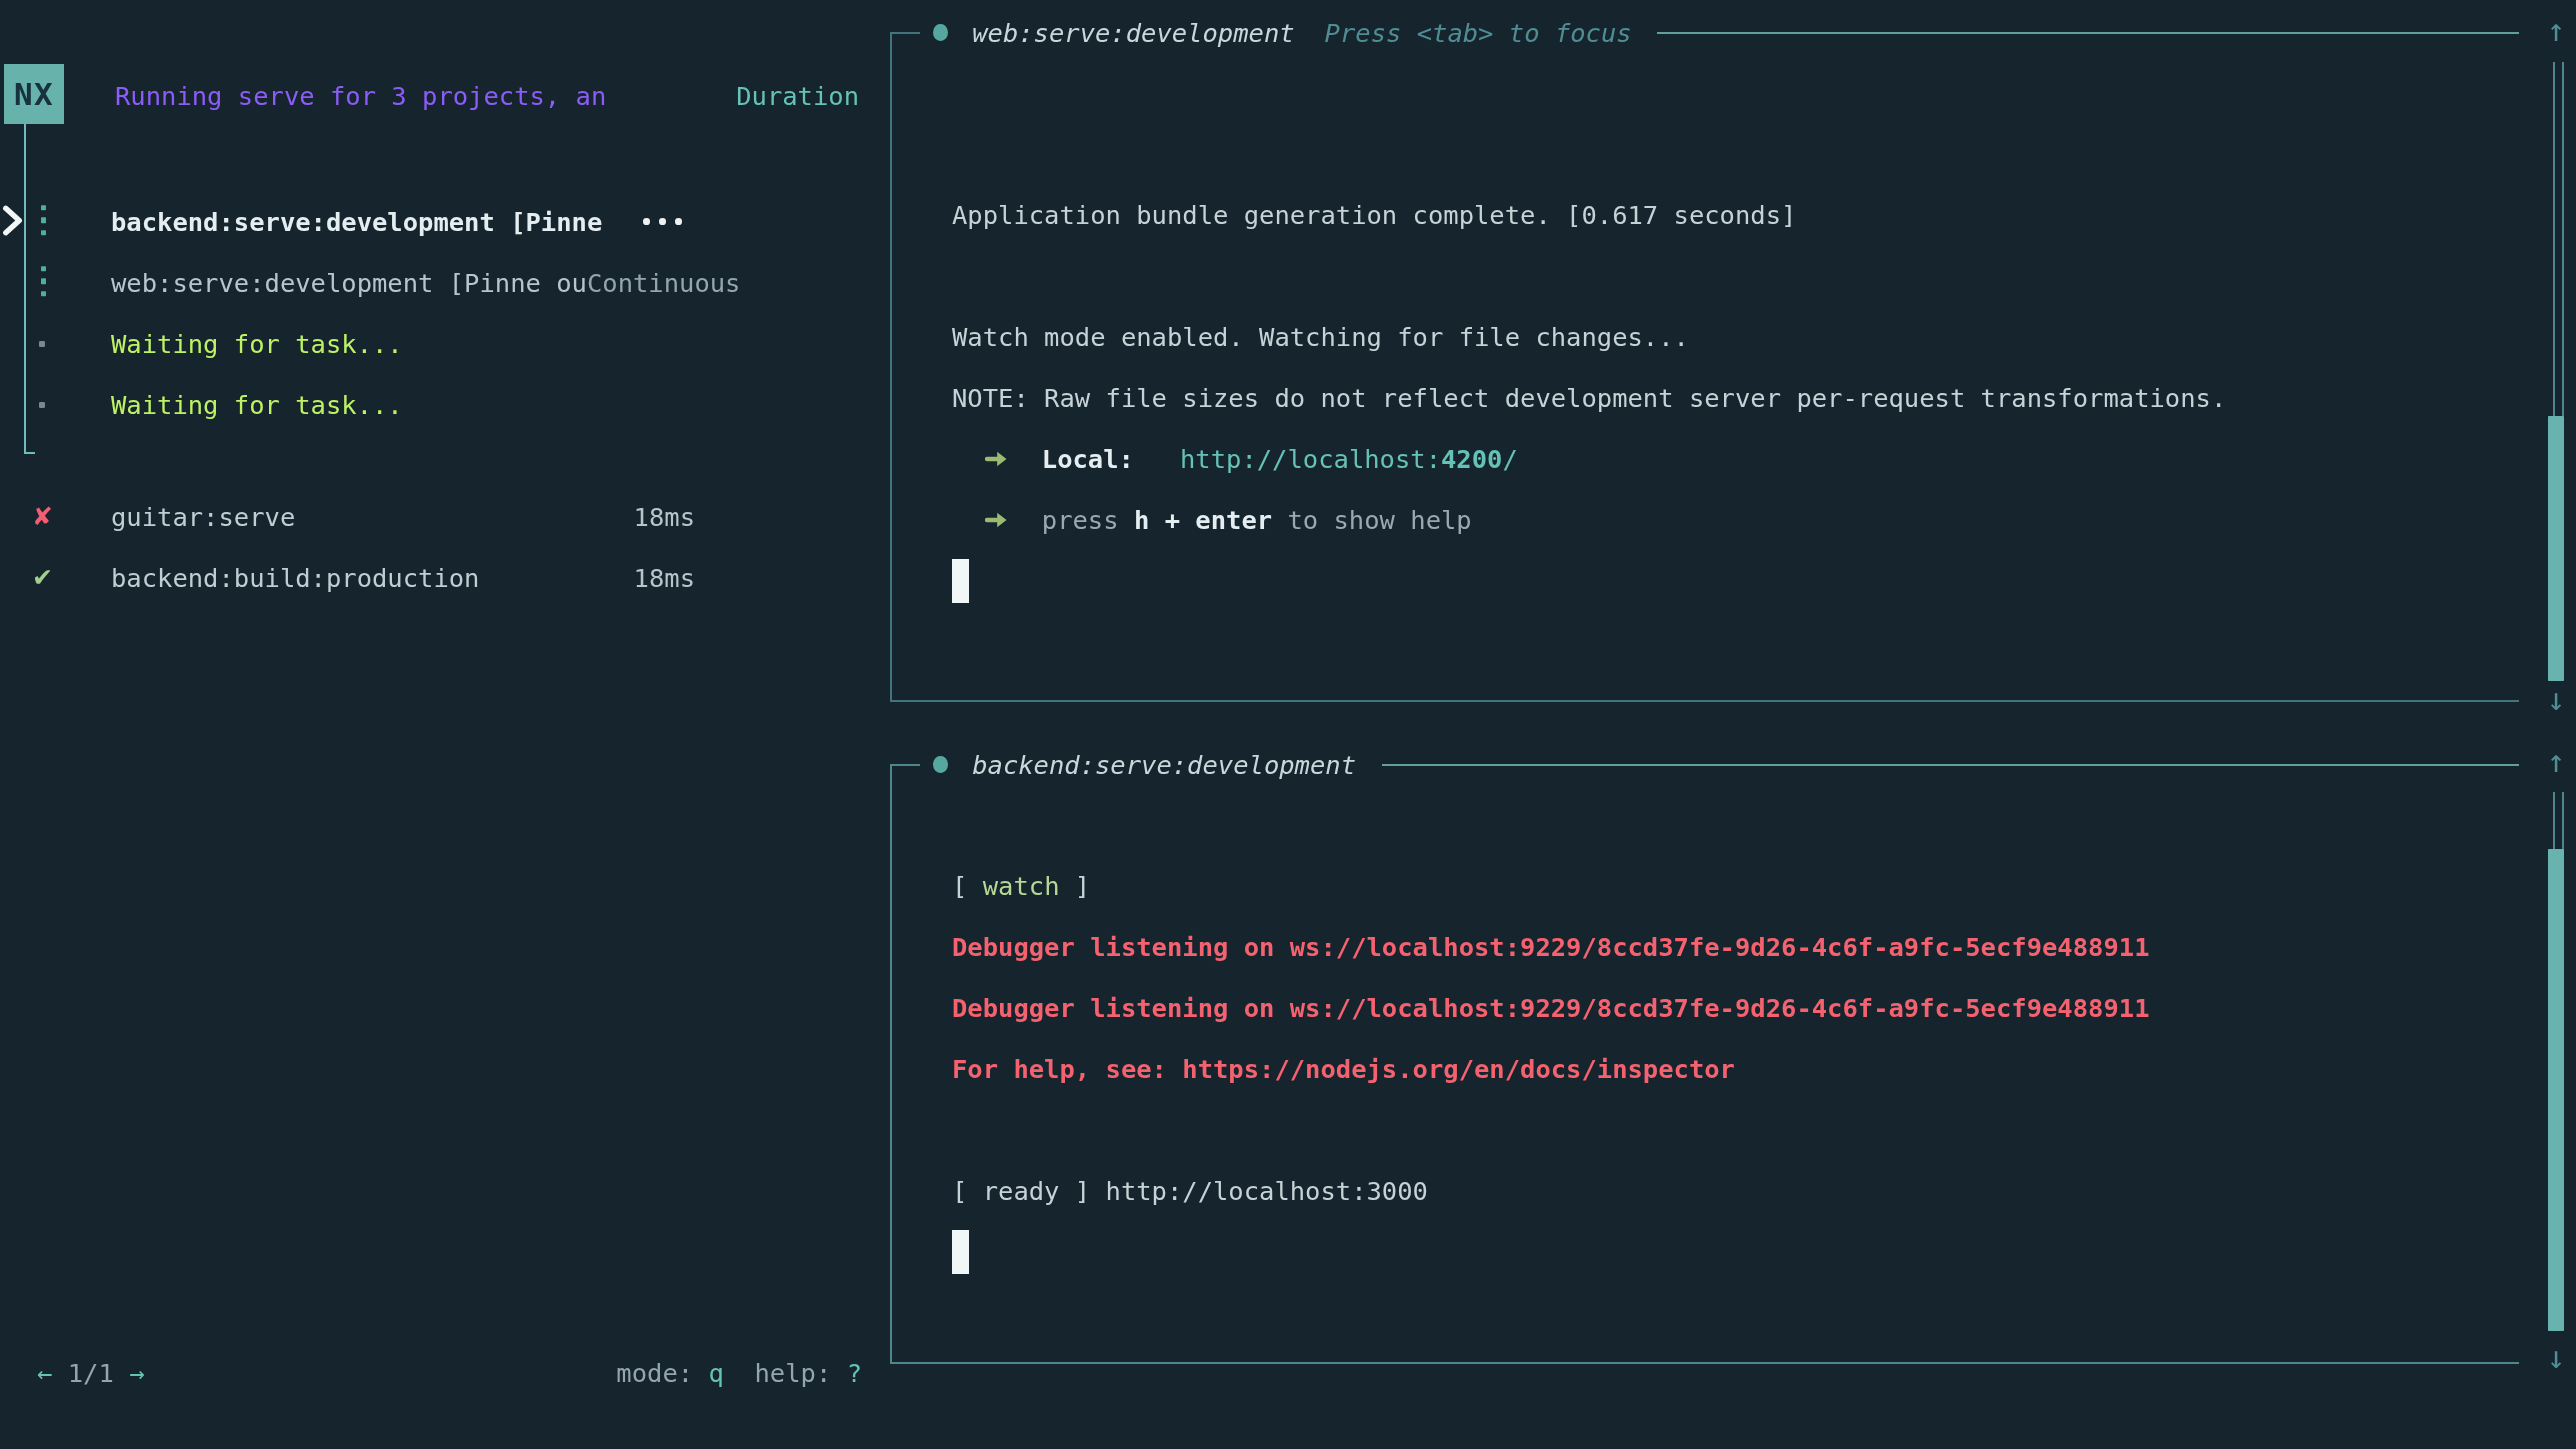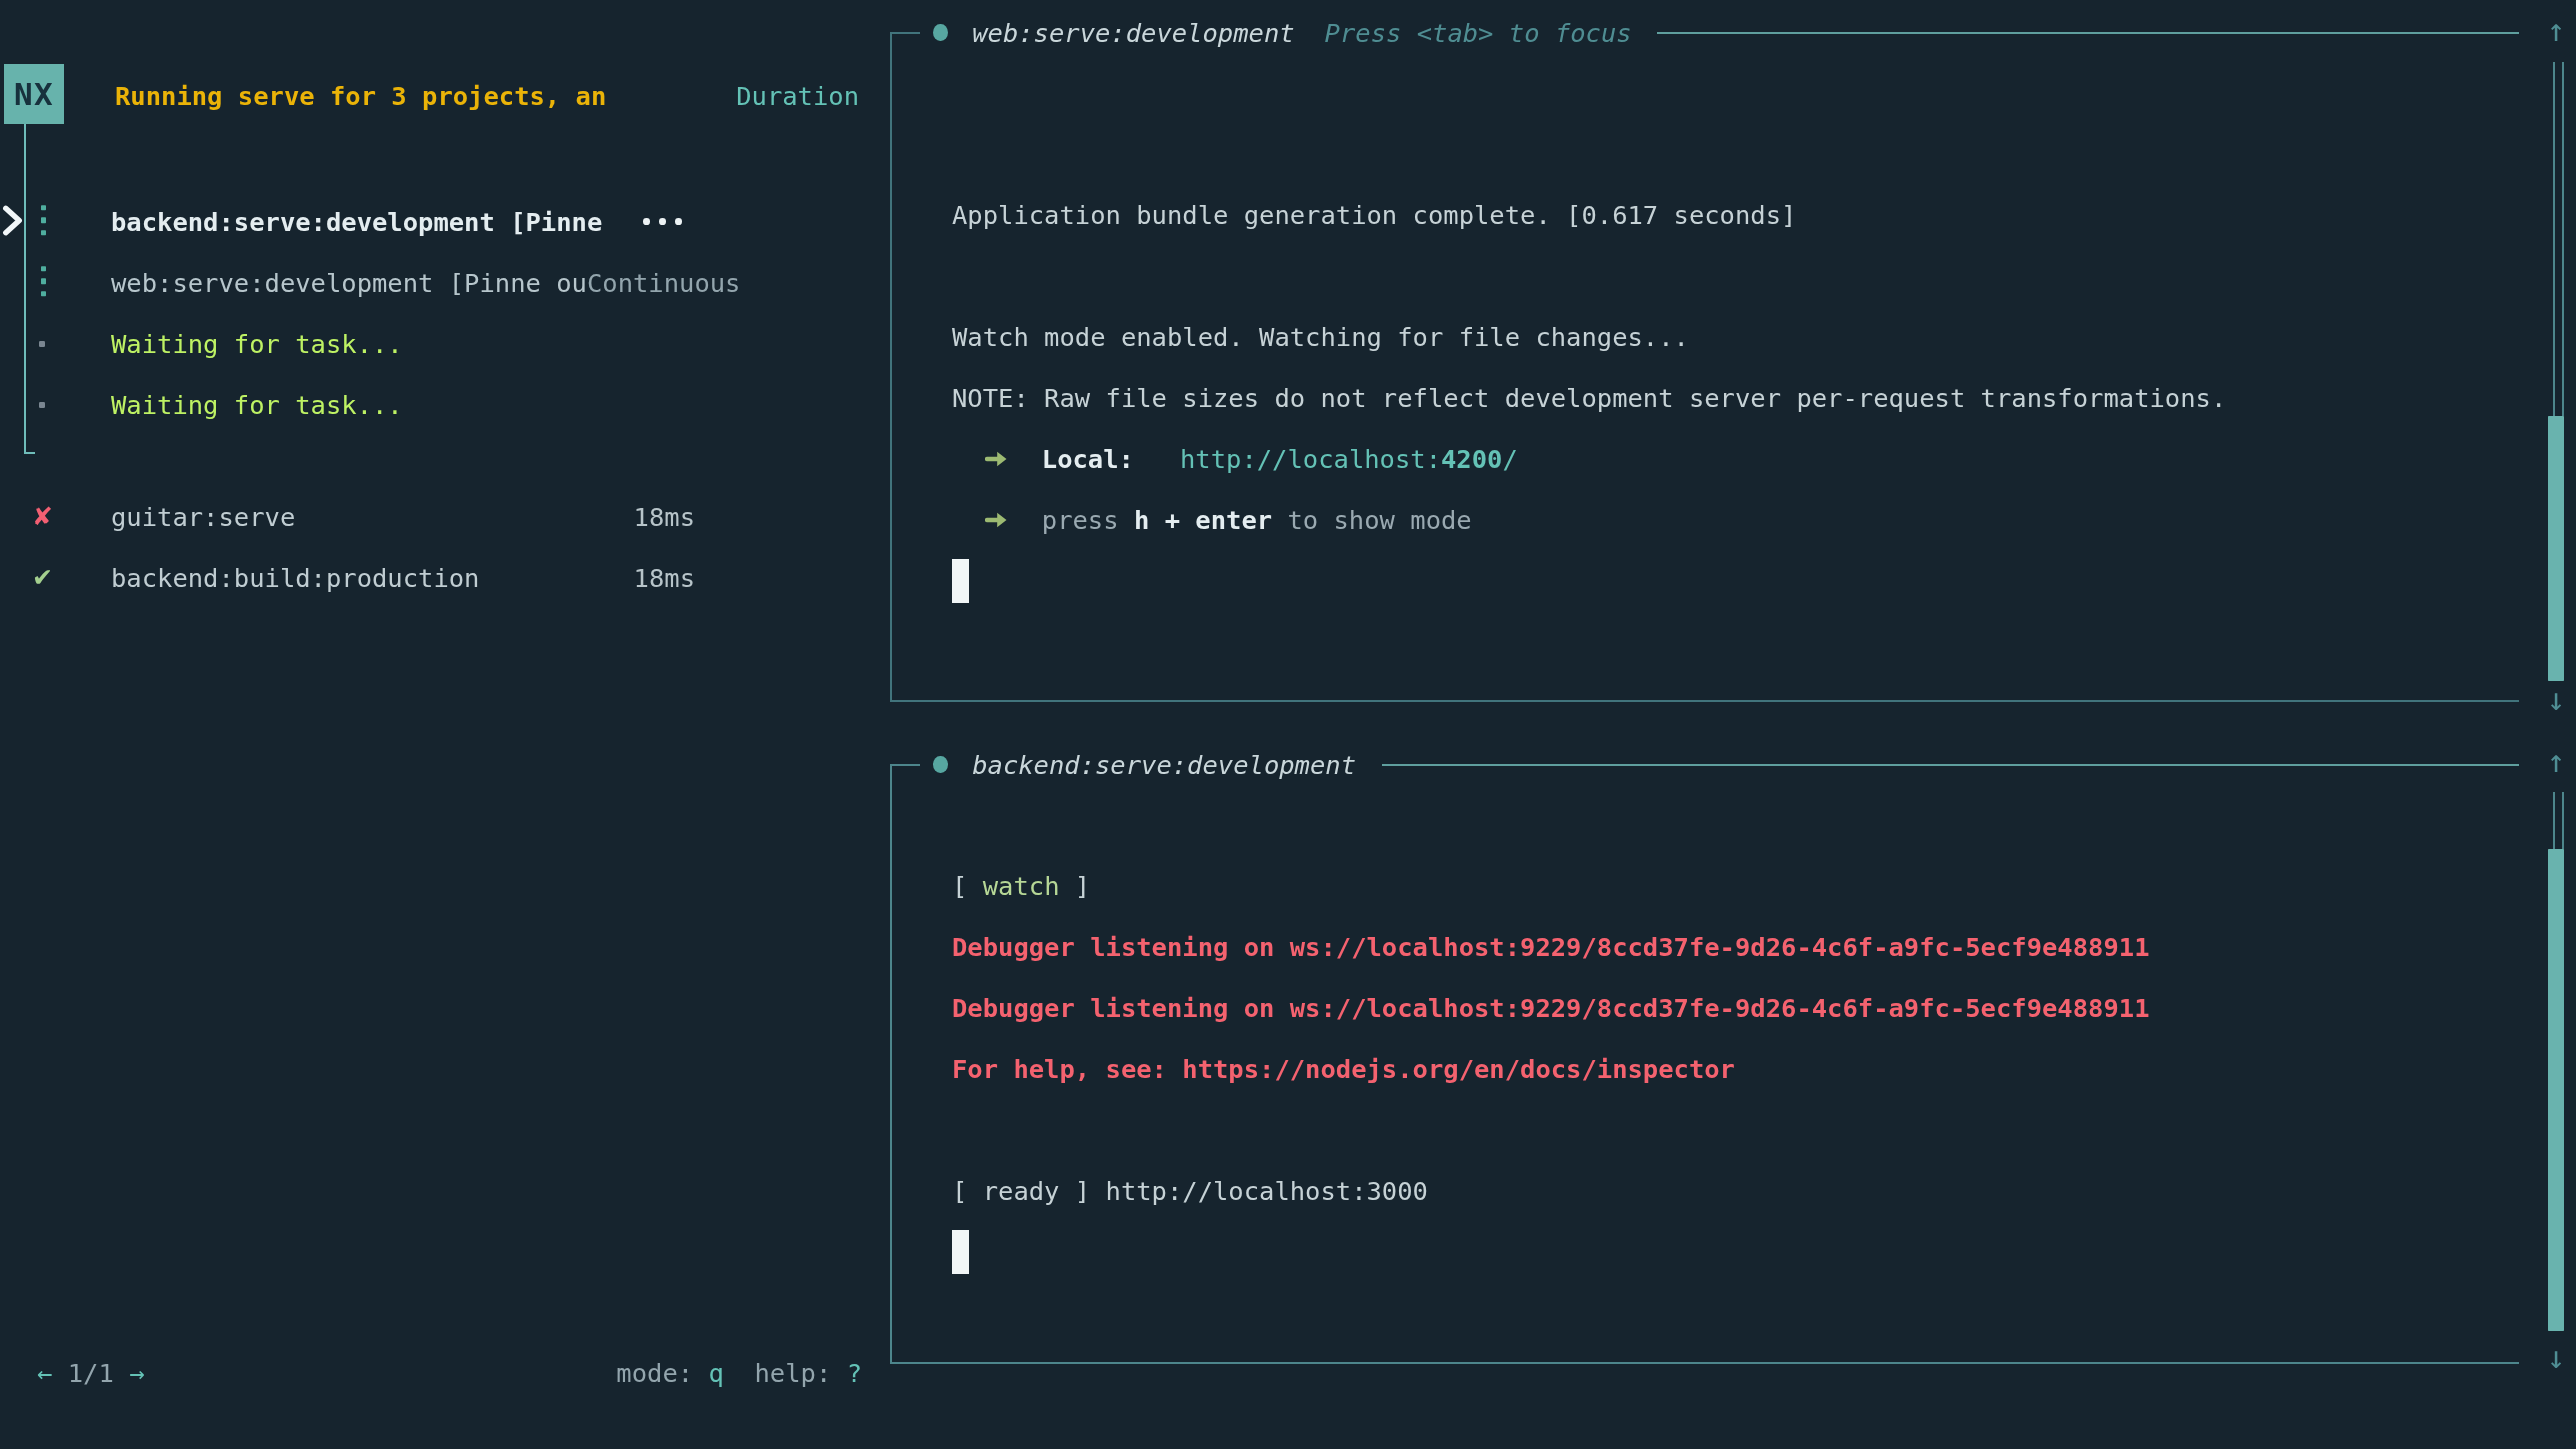--- a/index.html
+++ b/index.html
@@ -12,21 +12,21 @@
   .abs{position:absolute;}
 
   
   .nx-logo{left:4px;top:64px;width:60px;height:60px;background:#67b3ac;
     display:flex;align-items:center;justify-content:center;
     color:#17313d;font-weight:bold;font-size:31px;letter-spacing:1.3px;z-index:3;}
   .tree-line{left:24px;top:124px;width:2px;height:329px;background:#6fbdba;z-index:1;}
   .tree-foot{left:24px;top:452px;width:11.4px;height:2px;background:#6fbdba;z-index:1;}
 
   .hdr-row{left:0;top:65px;width:890px;height:61px;display:flex;align-items:center;}
-  .hdr-title{margin-left:115px;font-weight:bold;color:#eab308;white-space:pre;}
+  .hdr-title{margin-left:115px;font-weight:normal;color:#8b5cf6;white-space:pre;}
   .hdr-duration{margin-left:auto;margin-right:31px;color:#64c2b6;}
 
   .task-row{left:0;width:726px;height:61px;display:flex;align-items:center;}
   .task-label{margin-left:111px;white-space:pre;}
   .task-right{margin-left:auto;margin-right:31px;white-space:pre;}
   .t-selected .task-label{font-weight:bold;color:#e4edf0;}
   .t-running .task-label{color:#b7c6cc;}
   .t-running .task-right{color:#93a5ad;}
   .t-waiting .task-label{color:#bef264;text-align:center;}
   .t-done .task-label{color:#c0cdd2;}
@@ -164,21 +164,21 @@
         <div class="pc-line"></div>
         <div class="pc-line"><span class="seg-base">Watch mode enabled. Watching for file changes...</span></div>
         <div class="pc-line"><span class="seg-base">NOTE: Raw file sizes do not reflect development server per-request transformations.</span></div>
         <div class="pc-line"><span class="seg-base">  </span><svg class="arrow-svg" width="23" height="20" viewBox="0 0 34 30">
             <line x1="3" y1="15" x2="22" y2="15" stroke="#9cba72" stroke-width="7" stroke-linecap="round"></line>
             <polygon points="18,4 32,15 18,26" fill="#9cba72"></polygon>
           </svg><span class="seg-base">  </span><span class="seg-wb">Local:</span><span class="seg-base">   </span><span class="seg-teal">http://localhost:</span><span class="seg-tealb">4200</span><span class="seg-teal">/</span></div>
         <div class="pc-line"><span class="seg-base">  </span><svg class="arrow-svg" width="23" height="20" viewBox="0 0 34 30">
             <line x1="3" y1="15" x2="22" y2="15" stroke="#9cba72" stroke-width="7" stroke-linecap="round"></line>
             <polygon points="18,4 32,15 18,26" fill="#9cba72"></polygon>
-          </svg><span class="seg-base">  </span><span class="seg-dim">press </span><span class="seg-wb">h + enter</span><span class="seg-dim"> to show mode</span></div>
+          </svg><span class="seg-base">  </span><span class="seg-dim">press </span><span class="seg-wb">h + enter</span><span class="seg-dim"> to show help</span></div>
         <div class="pc-line"><span class="cursor-block"></span></div>
       </div>
   </div>
 
   <div class="abs pane pane2">
     <div class="pane-title">
       <div class="pane-bullet"></div>
       <span class="pane-title-text">backend:serve:development</span>
       <div class="pane-trail"></div>
     </div>

